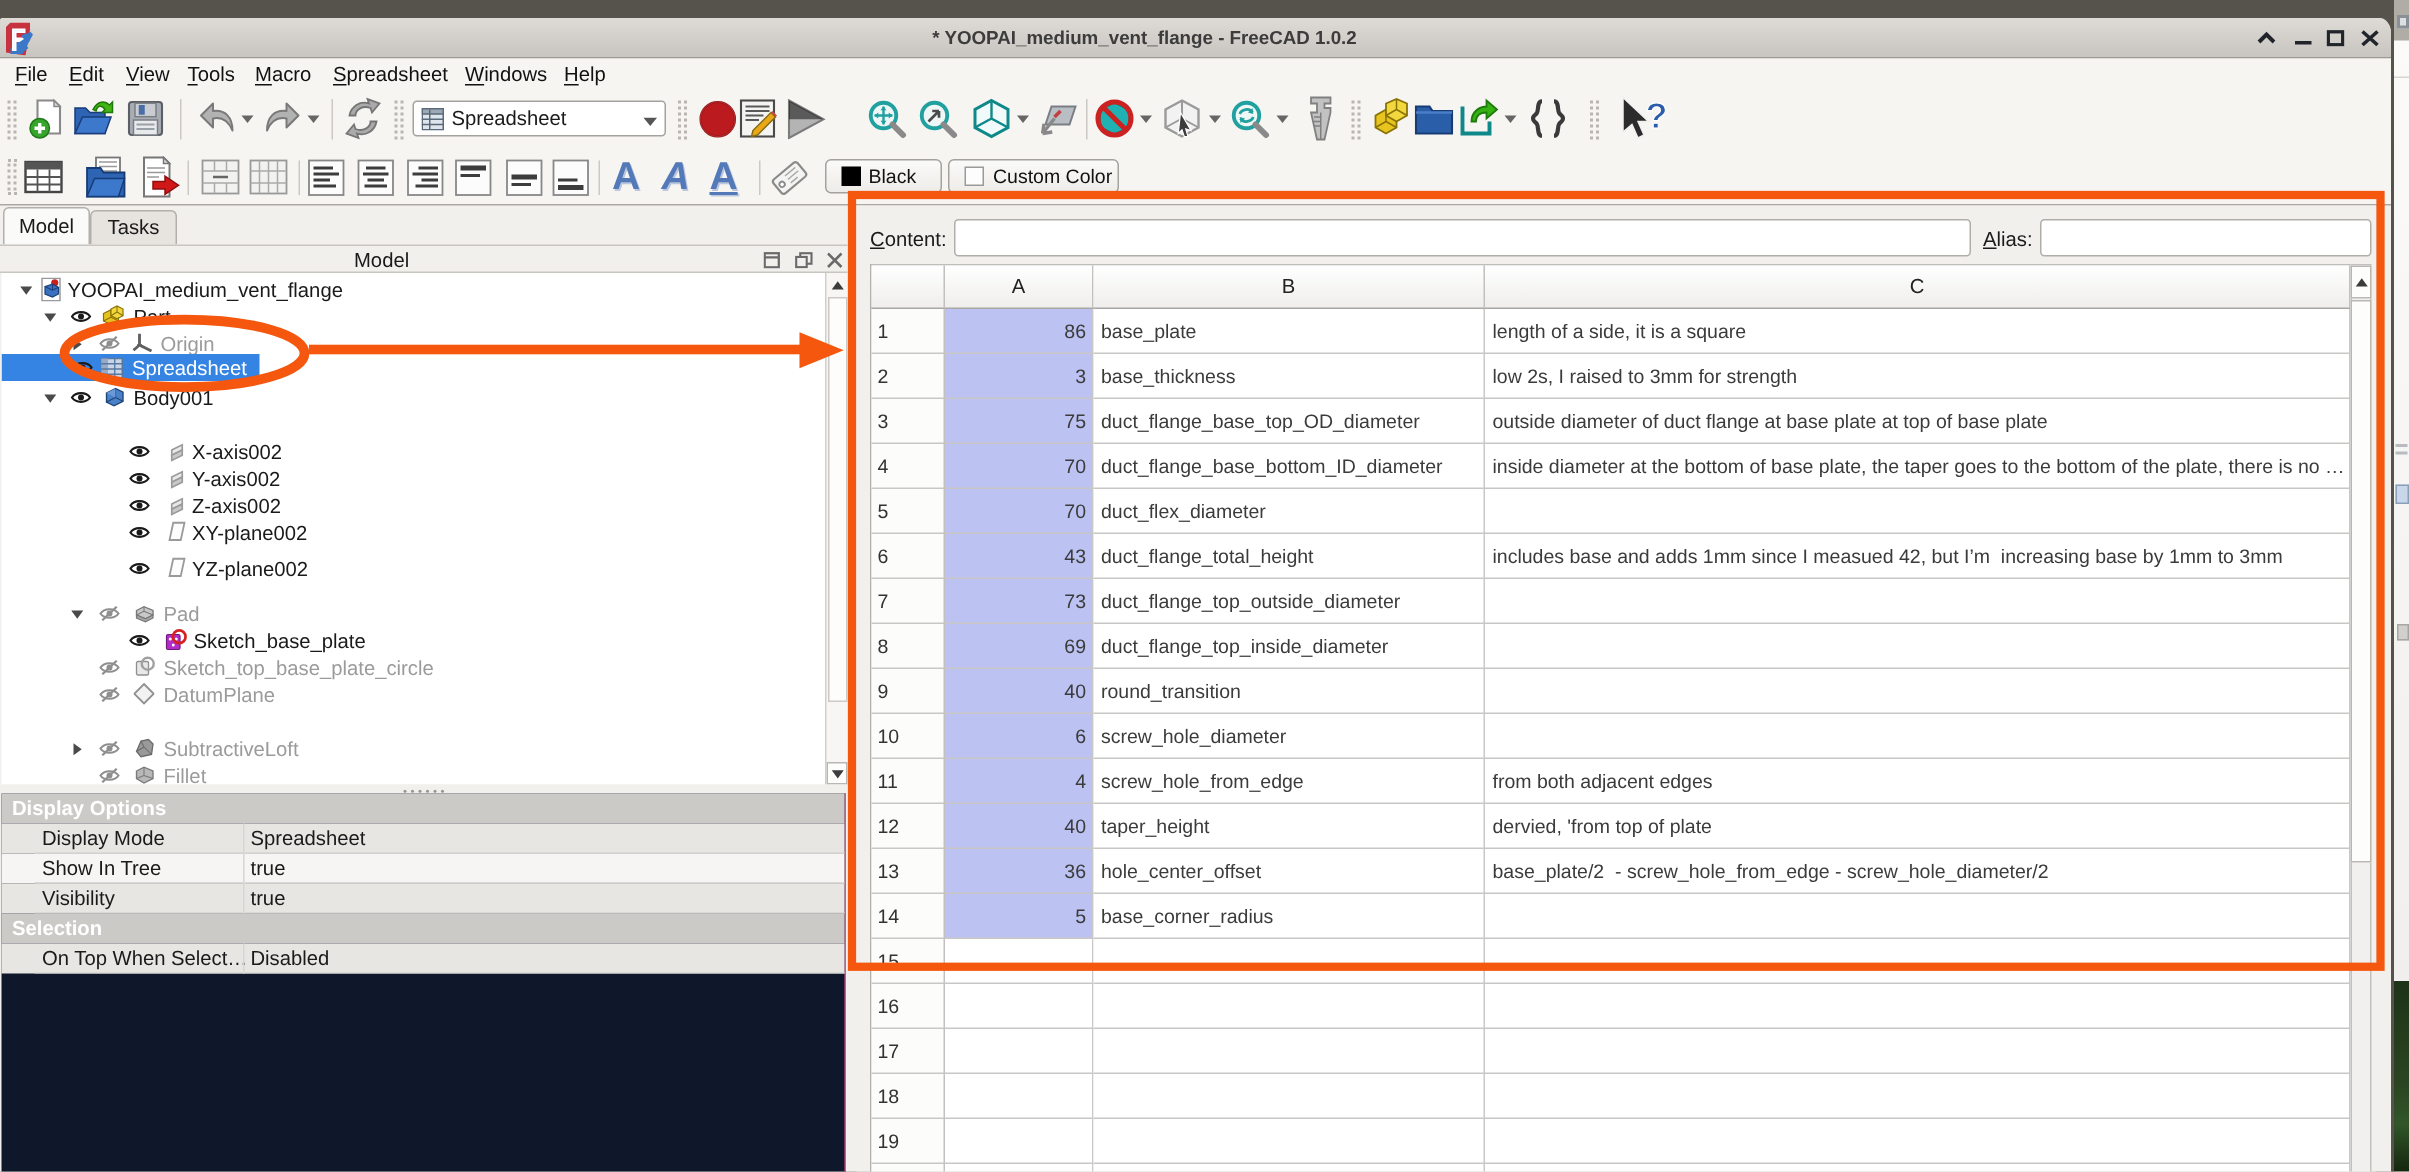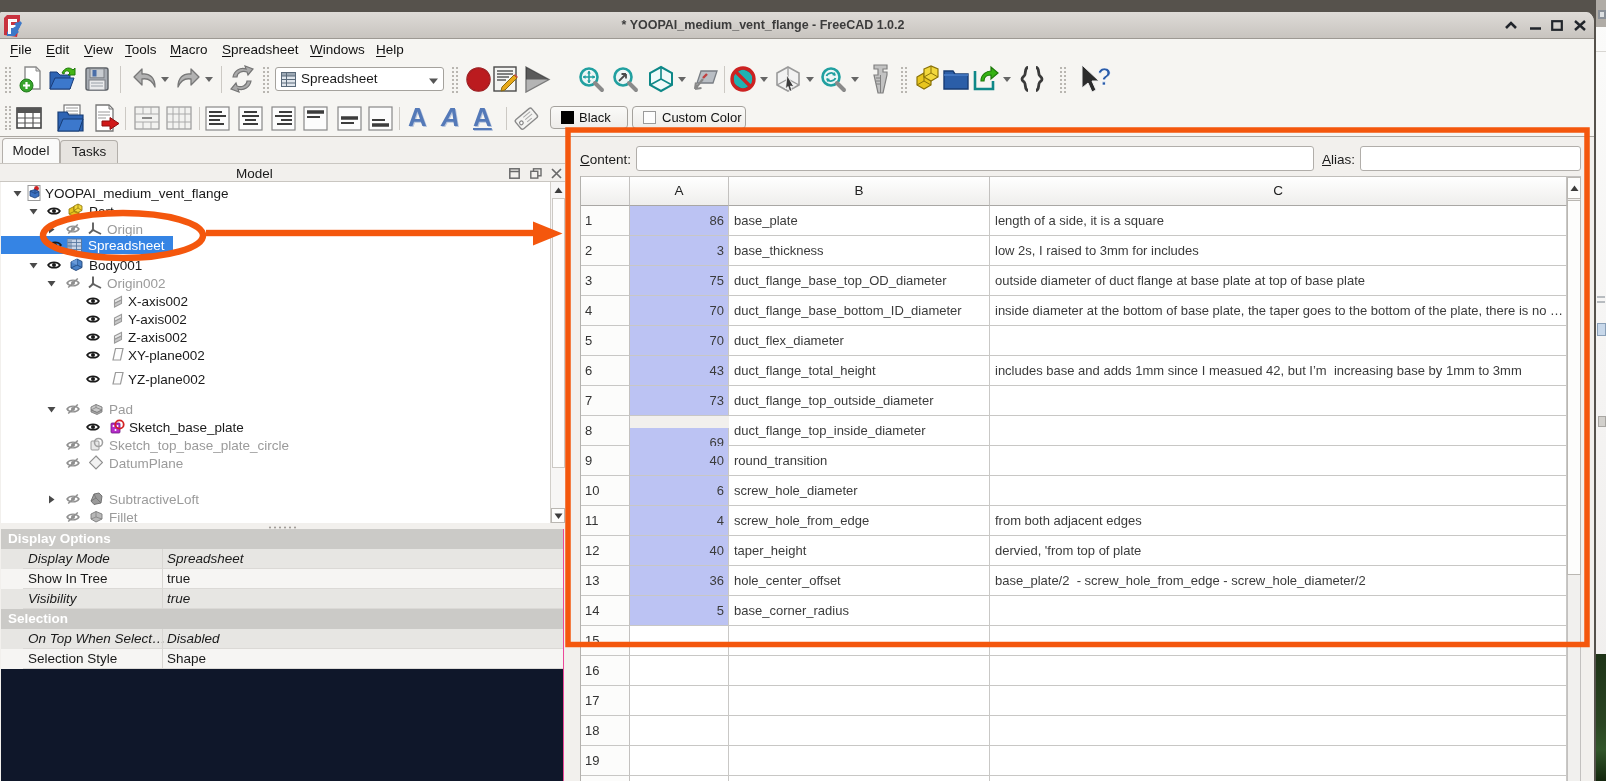--- a/index.html
+++ b/index.html
@@ -30,21 +30,21 @@
 #tree { position:absolute; left:1px; top:170px; width:549px; height:341px; background:#fff; overflow:hidden; }
 #treesb { position:absolute; left:550px; top:170px; width:15px; height:341px; background:#f7f6f5; border-left:1px solid #d2cfca; }
 .trow { position:absolute; left:0; height:18px; width:549px; display:flex; align-items:center; font-size:13.5px; }
 .gray { color:#9b9b9b; }
 #splitter { position:absolute; left:0; top:511px; width:565px; height:8px; background:#f2f0ed; }
 #prop { position:absolute; left:1px; top:517px; width:563px; height:262px; background:#0f172a; border-right:1px solid #ec4899; }
 .phdr { position:relative; height:20px; background:#cbcac7; color:#fff; font-weight:bold; padding:2px 0 0 7px; font-size:13.5px; }
 .prow { position:relative; height:20px; font-size:13.5px; }
 .prow .lab { position:absolute; left:27px; top:2px; }
 .prow .val { position:absolute; left:166px; top:2px; }
-.pdark { background:#e7e6e3;font-style:italic; }
+.pdark { background:#e7e6e3; }
 .plight { background:#f6f5f3; }
 .prow .divl { position:absolute; left:161px; top:0; width:1px; height:20px; background:#d8d6d3; }
 .prow .bot { position:absolute; left:22px; bottom:0; height:1px; right:0; background:#dbd9d6; }
 
 #sheetbg { position:absolute; left:571px; top:125px; width:1013px; height:656px; background:#f2f0ed; }
 .inp { position:absolute; top:9px; height:25px; background:#fff; border:1px solid #b1aeaa; border-radius:3px; }
 #table { position:absolute; left:0; top:0; }
 .hcell { position:absolute; top:165px; height:29px; background:linear-gradient(#ffffff,#efeeec); border-right:1px solid #c3c1bf; border-bottom:1px solid #a9a7a4; text-align:center; padding-top:6px; font-size:13.5px; color:#222; }
 .rhdr { position:absolute; left:581px; width:49px; height:30px; background:#fcfcfb; border-right:1px solid #c3c1bf; border-bottom:1px solid #c8c7c5; padding:7px 0 0 4px; color:#333; }
 .cell { position:absolute; height:30px; border-right:1px solid #c9c8c6; border-bottom:1px solid #c8c7c5; padding:7px 0 0 5px; white-space:pre; overflow:hidden; color:#3b3b3b; background:#fff; }
@@ -469,32 +469,20 @@
             <use href="#expd"></use>
           </svg>
         <svg class="abs" style="left:46px;top:4px" width="14" height="10">
             <use href="#eye"></use>
           </svg>
         <svg class="abs" style="left:68px;top:1px" width="15" height="15">
             <use href="#ibody"></use>
           </svg>
         <span class="abs" style="left:88px;top:2px">Body001</span>
       </div>
-      <div class="trow" style="top:92px">
-        <svg class="abs" style="left:46px;top:5px" width="9" height="8">
-            <use href="#expd"></use>
-          </svg>
-        <svg class="abs" style="left:65px;top:4px" width="14" height="10">
-            <use href="#ceye"></use>
-          </svg>
-        <svg class="abs" style="left:87px;top:1px" width="14" height="14">
-            <use href="#iorigin"></use>
-          </svg>
-        <span class="abs gray" style="left:106px;top:2px">Origin002</span>
-      </div>
       <div class="trow" style="top:110px">
         <svg class="abs" style="left:85px;top:4px" width="14" height="10">
             <use href="#eye"></use>
           </svg>
         <svg class="abs" style="left:110px;top:2px" width="14" height="15">
             <use href="#iaxis"></use>
           </svg>
         <span class="abs" style="left:127px;top:2px">X-axis002</span>
       </div>
       <div class="trow" style="top:128px">
@@ -635,26 +623,20 @@
           <span class="divl"></span>
           <span class="bot"></span>
         </div>
       <div class="phdr">Selection</div>
       <div class="prow pdark">
           <span class="lab">On Top When Select…</span>
           <span class="val">Disabled</span>
           <span class="divl"></span>
           <span class="bot"></span>
         </div>
-      <div class="prow plight">
-          <span class="lab">Selection Style</span>
-          <span class="val">Shape</span>
-          <span class="divl"></span>
-          <span class="bot"></span>
-        </div>
     </div>
   </div>
   <div id="sheetbg">
     <span class="abs" style="left:9px;top:15px;font-size:13.5px"><u>C</u>ontent:</span>
     <div class="inp" style="left:65px;width:678px"></div>
     <span class="abs" style="left:751px;top:15px;font-size:13.5px"><u>A</u>lias:</span>
     <div class="inp" style="left:789px;width:221px"></div>
   </div>
   <div id="table">
     <div class="abs" style="left:580px;top:164px;width:1001px;height:1px;background:#c0beba"></div>
@@ -663,21 +645,21 @@
     <div class="hcell" style="left:630px;top:165px;width:99px">A</div>
     <div class="hcell" style="left:729px;top:165px;width:261px">B</div>
     <div class="hcell" style="left:990px;top:165px;width:577px">C</div>
     <div class="rhdr" style="top:194px">1</div>
     <div class="cell cA cAblue" style="top:194px">86</div>
     <div class="cell cB" style="top:194px">base_plate</div>
     <div class="cell cC" style="top:194px">length of a side, it is a square</div>
     <div class="rhdr" style="top:224px">2</div>
     <div class="cell cA cAblue" style="top:224px">3</div>
     <div class="cell cB" style="top:224px">base_thickness</div>
-    <div class="cell cC" style="top:224px">low 2s, I raised to 3mm for includes</div>
+    <div class="cell cC" style="top:224px">low 2s, I raised to 3mm for strength</div>
     <div class="rhdr" style="top:254px">3</div>
     <div class="cell cA cAblue" style="top:254px">75</div>
     <div class="cell cB" style="top:254px">duct_flange_base_top_OD_diameter</div>
     <div class="cell cC" style="top:254px">outside diameter of duct flange at base plate at top of base plate</div>
     <div class="rhdr" style="top:284px">4</div>
     <div class="cell cA cAblue" style="top:284px">70</div>
     <div class="cell cB" style="top:284px">duct_flange_base_bottom_ID_diameter</div>
     <div class="cell cC" style="top:284px">inside diameter at the bottom of base plate, the taper goes to the bottom of the plate, there is no …</div>
     <div class="rhdr" style="top:314px">5</div>
     <div class="cell cA cAblue" style="top:314px">70</div>
@@ -685,21 +667,21 @@
     <div class="cell cC" style="top:314px"></div>
     <div class="rhdr" style="top:344px">6</div>
     <div class="cell cA cAblue" style="top:344px">43</div>
     <div class="cell cB" style="top:344px">duct_flange_total_height</div>
     <div class="cell cC" style="top:344px">includes base and adds 1mm since I measued 42, but I’m  increasing base by 1mm to 3mm</div>
     <div class="rhdr" style="top:374px">7</div>
     <div class="cell cA cAblue" style="top:374px">73</div>
     <div class="cell cB" style="top:374px">duct_flange_top_outside_diameter</div>
     <div class="cell cC" style="top:374px"></div>
     <div class="rhdr" style="top:404px">8</div>
-    <div class="cell cA cAblue" style="top:416px">69</div>
+    <div class="cell cA cAblue" style="top:404px">69</div>
     <div class="cell cB" style="top:404px">duct_flange_top_inside_diameter</div>
     <div class="cell cC" style="top:404px"></div>
     <div class="rhdr" style="top:434px">9</div>
     <div class="cell cA cAblue" style="top:434px">40</div>
     <div class="cell cB" style="top:434px">round_transition</div>
     <div class="cell cC" style="top:434px"></div>
     <div class="rhdr" style="top:464px">10</div>
     <div class="cell cA cAblue" style="top:464px">6</div>
     <div class="cell cB" style="top:464px">screw_hole_diameter</div>
     <div class="cell cC" style="top:464px"></div>

